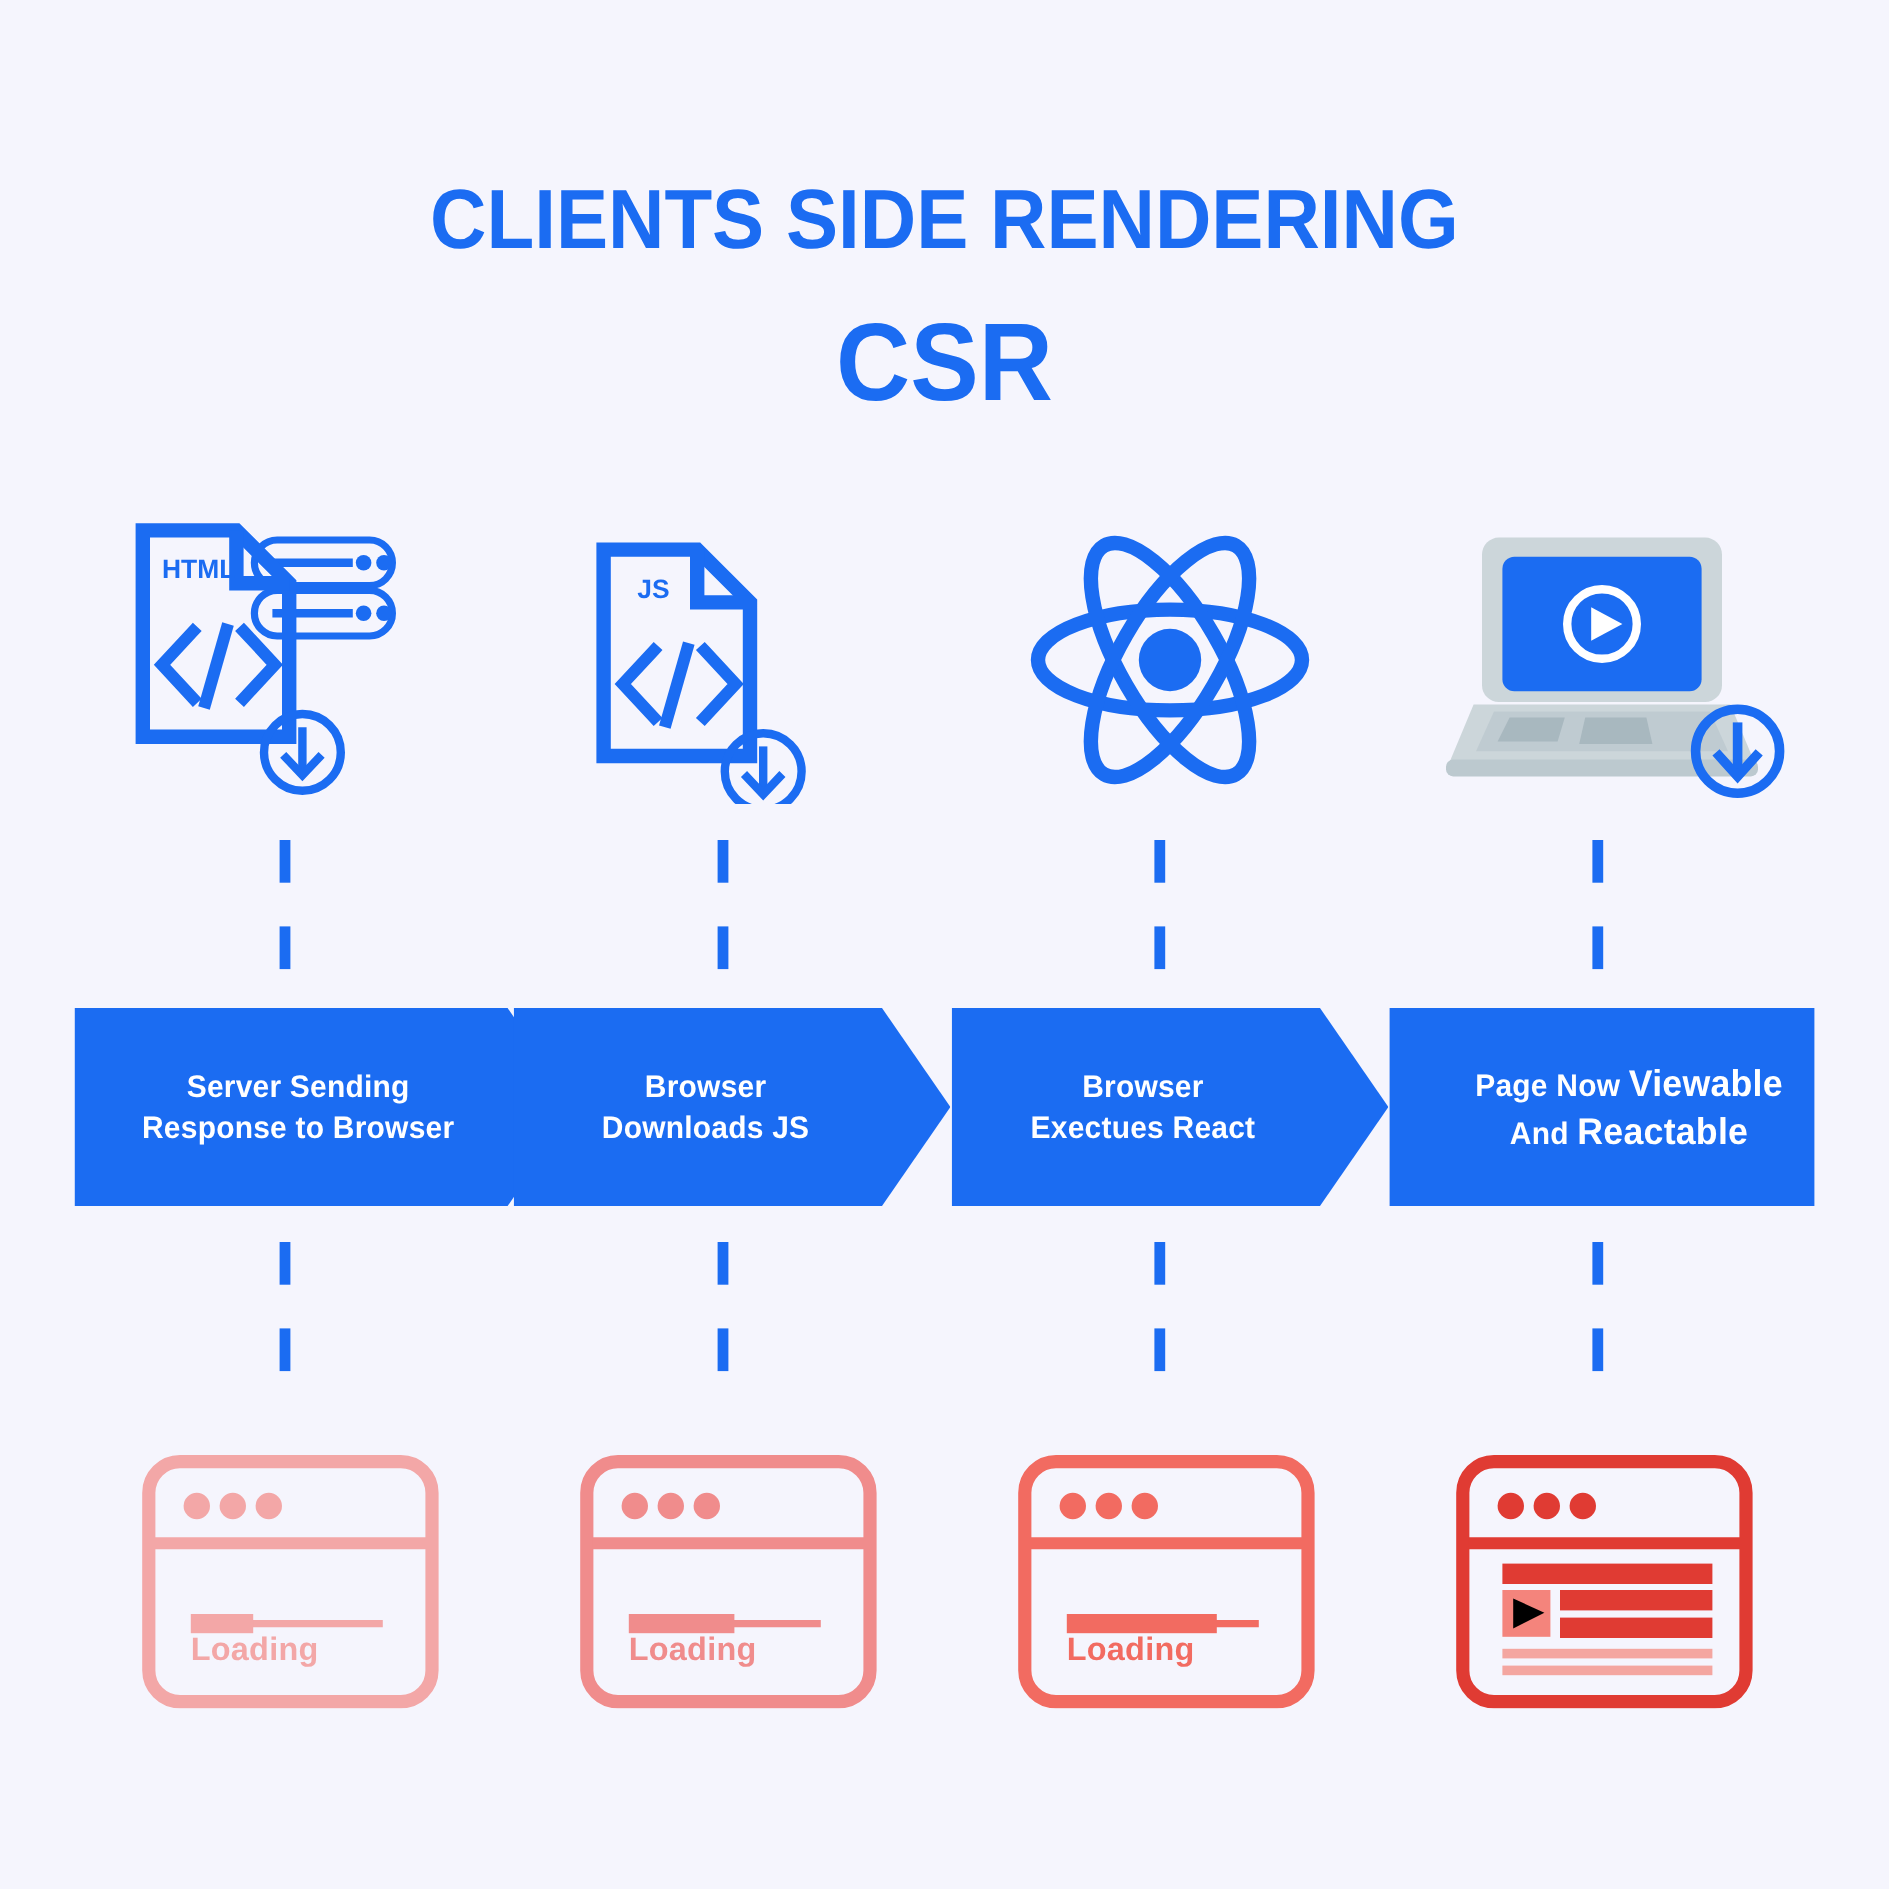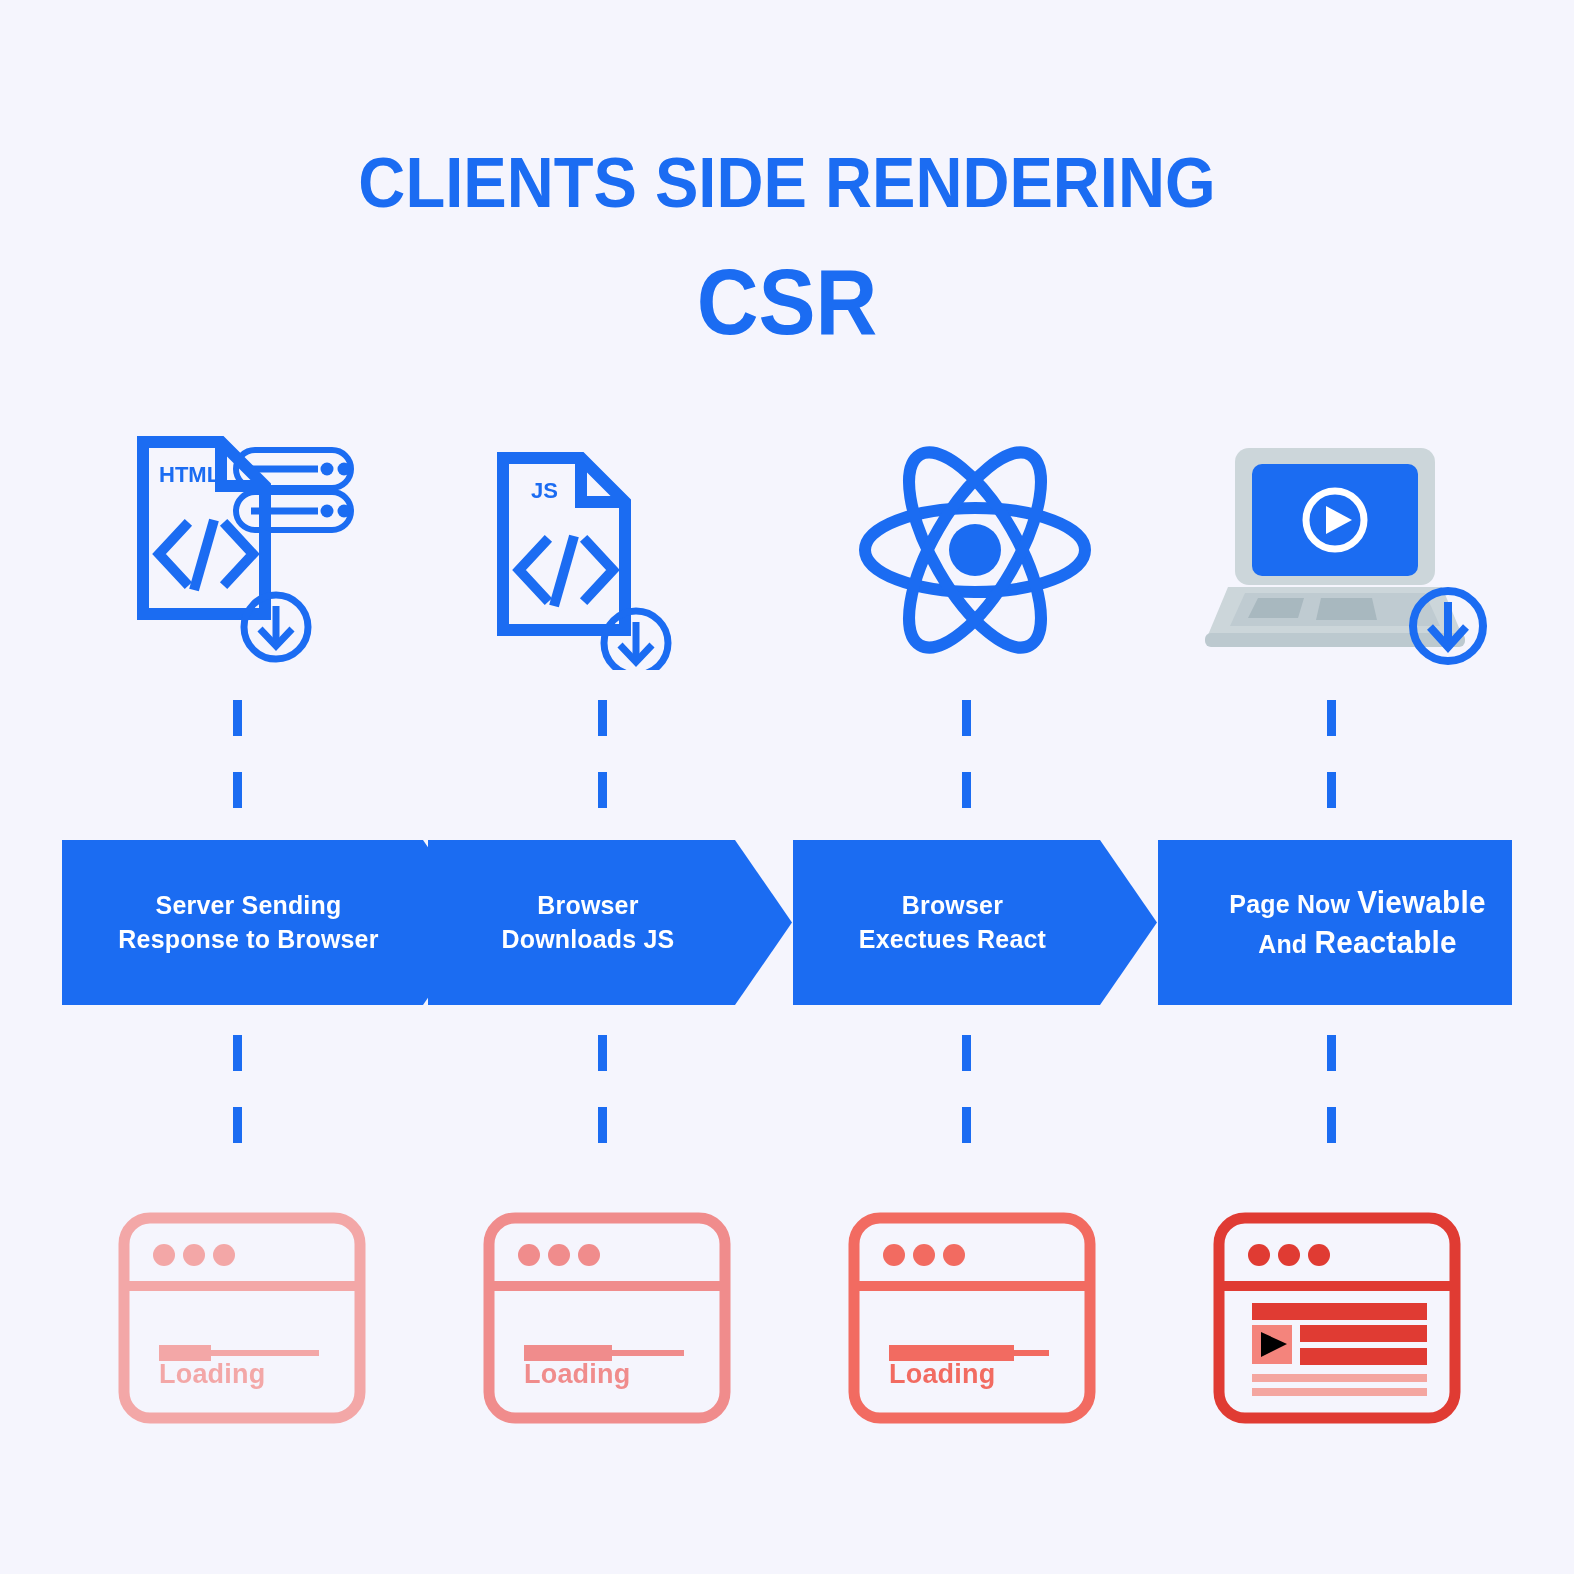--- a/index.html
+++ b/index.html
@@ -68,21 +68,21 @@
   }
 </style>
 </head>
 <body>
 
 <div class="stage">
 
   <div class="title-main">CLIENTS SIDE RENDERING</div>
   <div class="title-sub">CSR</div>
 
-  <div class="icon-cell" style="left:131px;">
+  <div class="icon-cell" style="left:107px;">
     <svg width="240" height="240" viewBox="0 0 240 240">
 
       <rect x="105" y="20" width="115" height="38" rx="19" fill="none" stroke="#1b6cf2" stroke-width="6"></rect>
       <line x1="120" y1="39" x2="187" y2="39" stroke="#1b6cf2" stroke-width="7"></line>
       <circle cx="196" cy="39" r="6.5" fill="#1b6cf2"></circle>
       <circle cx="213" cy="39" r="6.5" fill="#1b6cf2"></circle>
       <rect x="105" y="62" width="115" height="38" rx="19" fill="none" stroke="#1b6cf2" stroke-width="6"></rect>
       <line x1="120" y1="81" x2="187" y2="81" stroke="#1b6cf2" stroke-width="7"></line>
       <circle cx="196" cy="81" r="6.5" fill="#1b6cf2"></circle>
       <circle cx="213" cy="81" r="6.5" fill="#1b6cf2"></circle>

